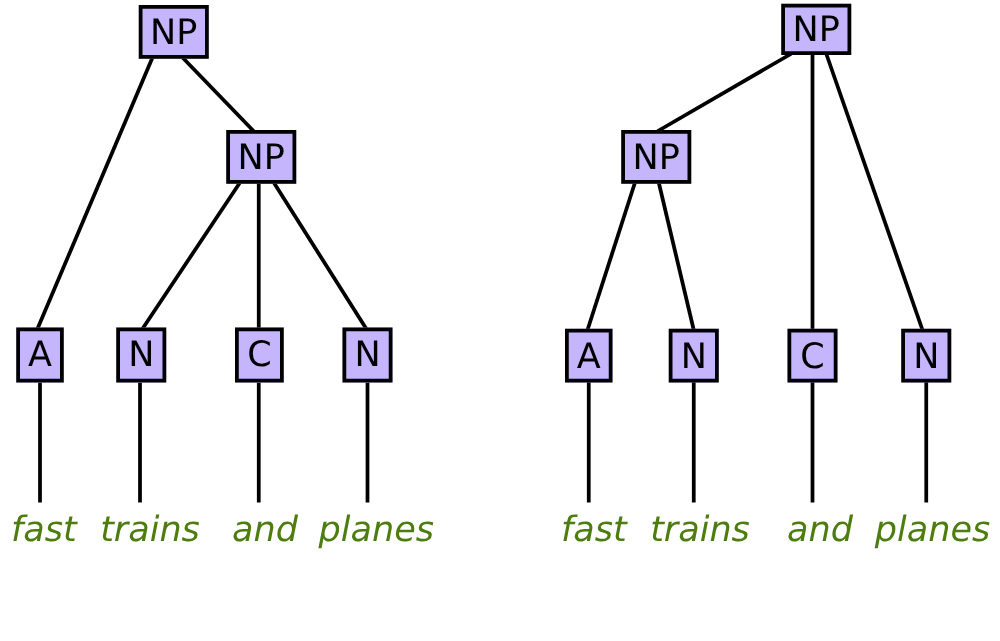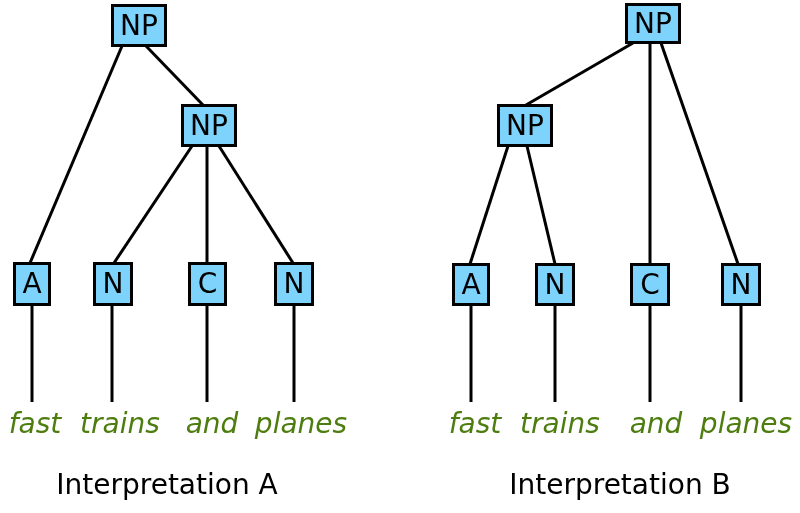--- a/index.html
+++ b/index.html
@@ -17,21 +17,21 @@
   }
   .edges {
     position: absolute;
     left: 0;
     top: 0;
   }
   .node {
     position: absolute;
     box-sizing: border-box;
     border: 3px solid #000000;
-    background: #7dd3fc;
+    background: #c4b5fd;
     display: flex;
     align-items: center;
     justify-content: center;
     font-size: 28px;
     color: #000000;
     line-height: 1;
   }
   .word {
     position: absolute;
     transform: translateX(-50%);
@@ -83,29 +83,27 @@
   <div class="node" style="left:13px;  top:262px; width:38px; height:44px;">A</div>
   <div class="node" style="left:93px;  top:262px; width:40px; height:44px;">N</div>
   <div class="node" style="left:188px; top:262px; width:39px; height:44px;">C</div>
   <div class="node" style="left:274px; top:262px; width:40px; height:44px;">N</div>
 
   <div class="word" style="left:35px;  top:410px;">fast</div>
   <div class="word" style="left:120px; top:410px;">trains</div>
   <div class="word" style="left:212px; top:410px;">and</div>
   <div class="word" style="left:301px; top:410px;">planes</div>
 
-  <div class="caption" style="left:167px; top:471px;">Interpretation A</div>
 
   <div class="node" style="left:625px; top:3px;   width:56px; height:41px;">NP</div>
   <div class="node" style="left:497px; top:104px; width:56px; height:43px;">NP</div>
   <div class="node" style="left:452px; top:263px; width:38px; height:43px;">A</div>
   <div class="node" style="left:535px; top:263px; width:40px; height:43px;">N</div>
   <div class="node" style="left:630px; top:263px; width:40px; height:43px;">C</div>
   <div class="node" style="left:721px; top:263px; width:40px; height:43px;">N</div>
 
   <div class="word" style="left:475px; top:410px;">fast</div>
   <div class="word" style="left:560px; top:410px;">trains</div>
   <div class="word" style="left:656px; top:410px;">and</div>
   <div class="word" style="left:746px; top:410px;">planes</div>
 
-  <div class="caption" style="left:620px; top:471px;">Interpretation B</div>
 
 </div>
 
 </body></html>

